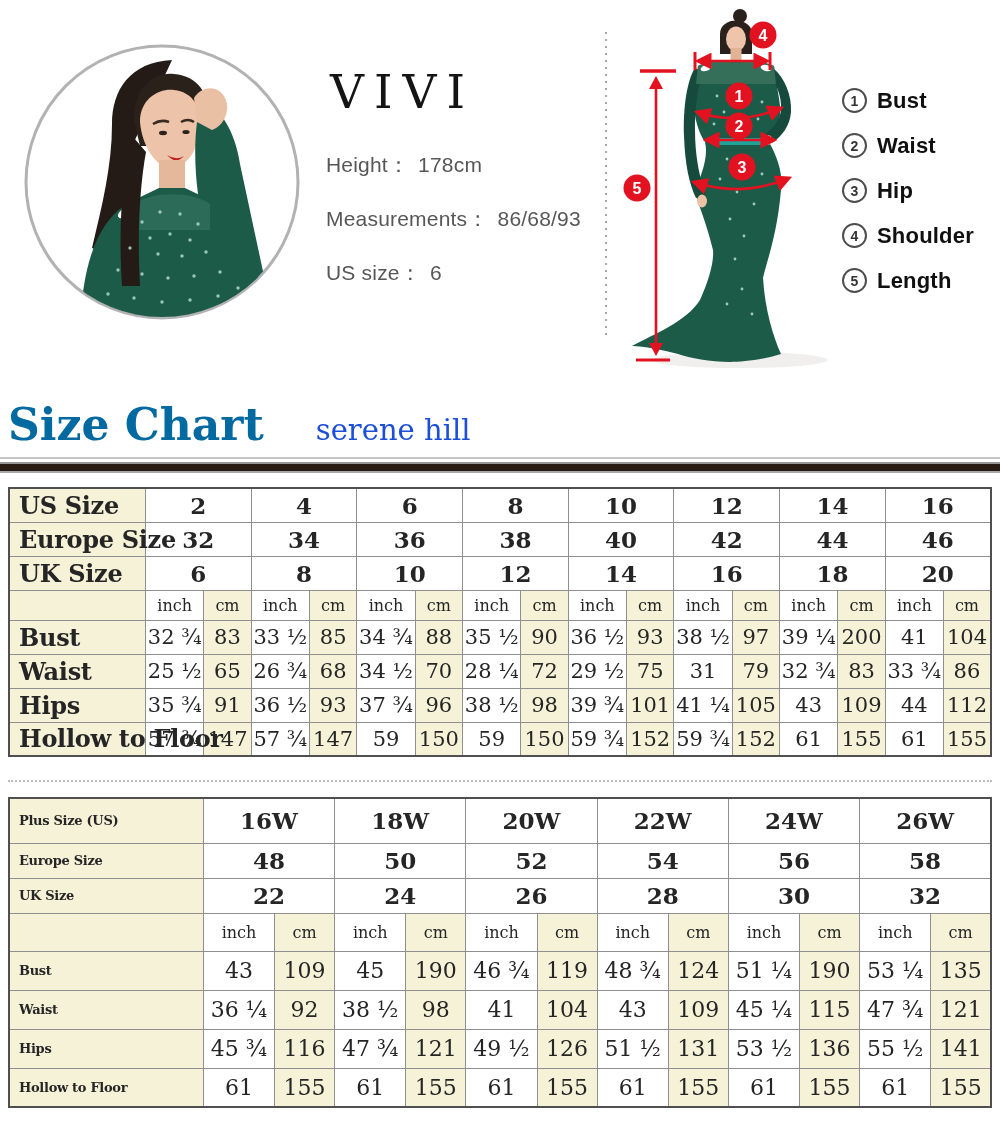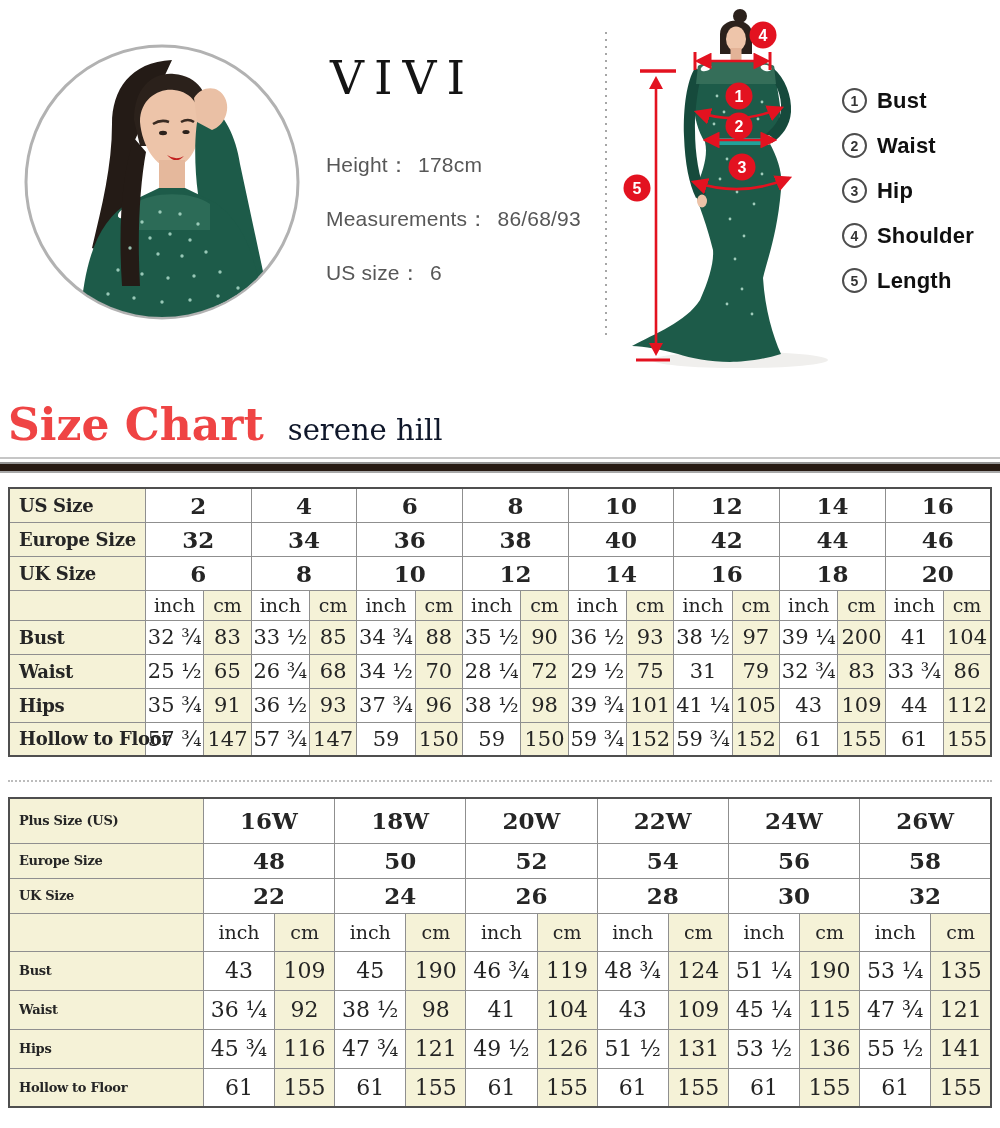--- a/index.html
+++ b/index.html
@@ -3,54 +3,54 @@
 <meta charset="utf-8">
 <style>
   *{margin:0;padding:0;box-sizing:border-box}
   html,body{background:#fff}
   body{width:1000px;height:1128px;position:relative;overflow:hidden;
        font-family:"Liberation Sans",sans-serif;color:#222}
 
   
   .hero{position:relative;height:392px;width:1000px}
   .photo{position:absolute;left:22px;top:42px;width:280px;height:280px}
-  .brand{position:absolute;left:330px;top:50px;font-family:"DejaVu Serif",serif;
+  .brand{position:absolute;left:330px;top:64px;font-family:"DejaVu Serif",serif;
          font-size:47px;letter-spacing:10px;color:#141414;font-weight:400}
   .stats{position:absolute;left:326px;top:151px}
   .stat-line{font-size:21px;color:#575757;margin-bottom:26px;letter-spacing:.2px}
   .stat-line .v{margin-left:9px;color:#575757}
   .diagram{position:absolute;left:592px;top:4px}
   .legend{position:absolute;left:842px;top:86px}
   .legend-item{display:flex;align-items:center;height:29px;margin-bottom:16px}
   .circle-num{width:25px;height:25px;border:2px solid #4d4d4d;border-radius:50%;
               display:flex;align-items:center;justify-content:center;
               font-size:14px;font-weight:bold;color:#333;margin-right:10px;background:#fff;flex:0 0 25px}
   .legend-label{font-size:22px;font-weight:bold;color:#101010;letter-spacing:.2px}
 
   
   .section-head{margin-top:8px}
   .section-title-row{display:flex;align-items:baseline;padding-left:8px}
   .section-title{font-family:"DejaVu Serif",serif;font-weight:bold;font-size:44px;
-                 color:#ef4444;line-height:50px}
-  .section-sub{font-family:"DejaVu Serif",serif;font-size:29px;color:#0f172a;margin-left:24px}
+                 color:#0369a1;line-height:50px}
+  .section-sub{font-family:"DejaVu Serif",serif;font-size:29px;color:#1d4ed8;margin-left:52px}
   .rule-thin{height:2px;background:#c6c6c6;margin-top:7px}
   .rule-thick{height:11px;background:#281b14;border-top:2px solid #969696;
               border-bottom:2px solid #a8a8a8;margin-top:3px}
 
   
   .tables{padding:0 8px;margin-top:14px}
   table.size-table{width:100%;border-collapse:collapse;border:2px solid #4f4f4f;
                    table-layout:fixed;font-family:"DejaVu Serif",serif;color:#252525}
   .size-table td{border:1px solid #8f8f8f;text-align:center;vertical-align:middle}
   .c-label{background:#f5f2d7;text-align:left !important;padding-left:9px;
-           font-weight:bold;font-size:18px;white-space:nowrap;letter-spacing:-.3px}
+           font-weight:bold;font-size:24px;white-space:nowrap;letter-spacing:-.3px}
   .c-size{font-size:23px;font-weight:bold;background:#fff}
   .c-inch{background:#fff}
   .c-cm{background:#f5f2d7}
-  .unit-cell{font-size:19px}
+  .unit-cell{font-size:16px}
   .val-cell{font-size:21px}
   #table1 tr{height:34px}
   #table1 tr.unit-row{height:30px}
   #table2 tr{height:39px}
   #table2 tr.h0{height:45px}
   #table2 tr.h1,#table2 tr.h2{height:35px}
   #table2 tr.unit-row{height:38px}
   #table2 .c-label{font-size:13px}
   #table2 .val-cell{font-size:22px}
   .dotted-sep{border-top:2px dotted #bcbcbc;margin:23px 0 15px}

